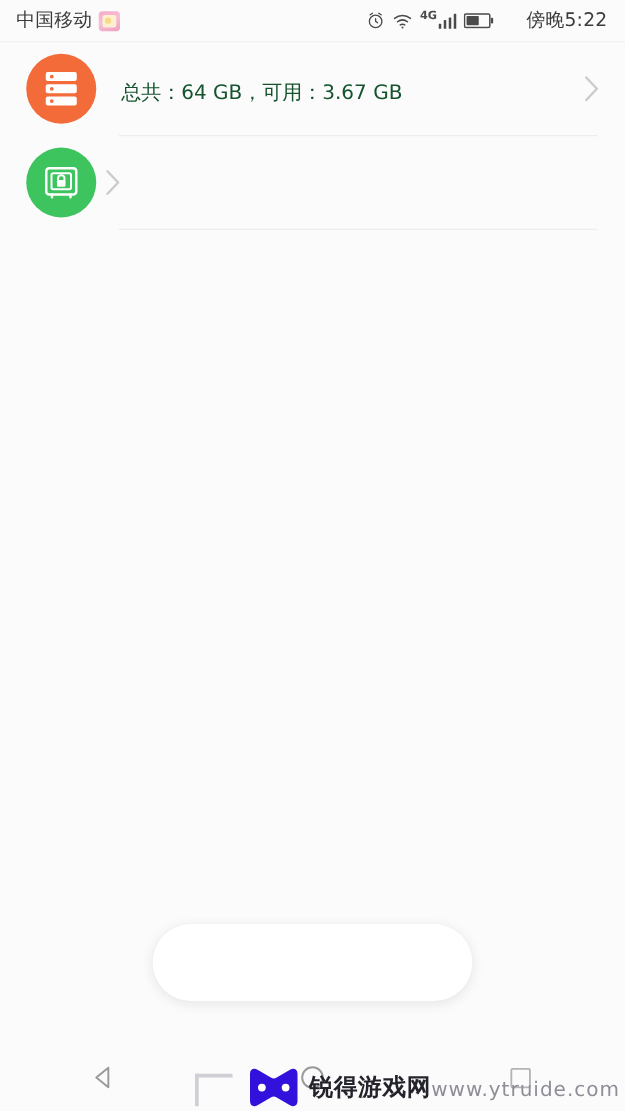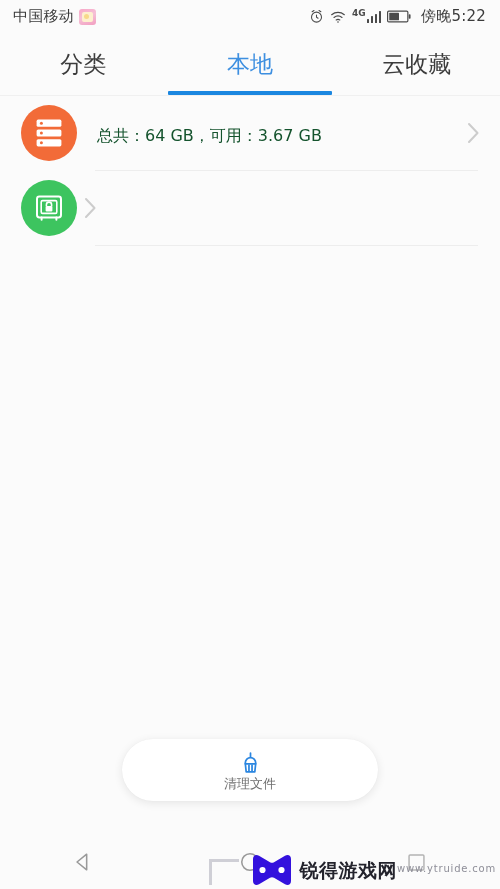--- a/index.html
+++ b/index.html
@@ -40,21 +40,21 @@
   .ic { display:inline-flex; align-items:center; justify-content:center; }
   .clock-ic svg, .wifi-ic svg, .batt-ic svg { display:block; }
   .net4g { display:flex; align-items:flex-end; gap:1px;text-align:center; }
   .net4g .lbl { font-size:9px; color:#4a4a4a; line-height:1; position:relative; top:-5px; font-weight:600; }
   .bars { display:flex; align-items:flex-end; gap:1.5px; height:12px; }
   .bars i { display:block; width:2.5px; background:#4a4a4a; border-radius:.5px; }
   .bars i:nth-child(1){ height:4px; }
   .bars i:nth-child(2){ height:6.5px; }
   .bars i:nth-child(3){ height:9px; }
   .bars i:nth-child(4){ height:11.5px; }
-  .time { font-size:15px; color:#3b3b3b; margin-left:4px; letter-spacing:.2px; }
+  .time { font-size:15px; color:#3b3b3b; margin-left:20px; letter-spacing:.2px; }
 
   
   .tabbar {
     position:relative; height:62px; background:#fbfbfb;
     display:flex; align-items:center;
   }
   .tab {
     flex:1; text-align:center; font-size:23px; color:#3c3c3c;
     line-height:62px; cursor:pointer; user-select:none;
   }
@@ -117,21 +117,21 @@
     position:absolute; right:4px; bottom:2px;
     display:flex; align-items:center; gap:5px;
     pointer-events:none;
   }
   .wm-logo { display:block; }
   .wm-txt { display:flex; flex-direction:row; line-height:1; }
   .wm-cn {
     font-size:19px; color:#23232c; font-weight:900;
     letter-spacing:.5px; font-family:"DejaVu Sans","Liberation Sans",sans-serif;
   }
-  .wm-url { font-size:10px; color:#8e8e98; letter-spacing:.8px; margin-top:3px; }
+  .wm-url { font-size:16px; color:#8e8e98; letter-spacing:.8px; margin-top:3px; }
   .wm-bracket {
     position:absolute; left:-40px; top:6px;
     width:30px; height:26px;
     border-left:3px solid #cfcfd6; border-top:3px solid #cfcfd6;
   }
 </style>
 </head>
 <body>
 
 <div class="phone">
@@ -170,26 +170,20 @@
         <svg width="24" height="13" viewBox="0 0 32 16" fill="none">
           <rect x="0.8" y="0.8" width="27" height="14.4" rx="1.6" stroke="#4a4a4a" stroke-width="1.6"></rect>
           <rect x="3" y="3" width="13" height="10" rx="0.8" fill="#4a4a4a"></rect>
           <rect x="29" y="5" width="2.4" height="6" rx="1" fill="#4a4a4a"></rect>
         </svg>
       </span>
       <span class="time">傍晚5:22</span>
     </div>
   </div>
 
-  <div class="tabbar">
-    <div class="tab">分类</div>
-    <div class="tab active">本地</div>
-    <div class="tab">云收藏</div>
-    <div class="tab-underline"></div>
-  </div>
   <div class="tab-divider"></div>
 
   <div class="list">
 
     <div class="row">
       <div class="icon-wrap icon-storage">
         <svg width="28" height="30" viewBox="0 0 28 30" fill="none">
           <rect x="1.6" y="1.6" width="24.8" height="7.2" rx="1.6" fill="#ffffff"></rect>
           <rect x="1.6" y="11.4" width="24.8" height="7.2" rx="1.6" fill="#ffffff"></rect>
           <rect x="1.6" y="21.2" width="24.8" height="7.2" rx="1.6" fill="#ffffff"></rect>
@@ -223,31 +217,20 @@
         <svg width="13" height="22" viewBox="0 0 13 22" fill="none" stroke="#cccccc" stroke-width="2" stroke-linecap="round" stroke-linejoin="round">
           <path d="M2 2 L10.5 11 L2 20"></path>
         </svg>
       </div>
     </div>
     <div class="row-sep"></div>
 
   </div>
 
   <div class="toolbar">
-    <div class="tb-item">
-      <div class="tb-icon">
-        <svg width="23" height="23" viewBox="0 0 24 24" fill="none" stroke="#2b86e0" stroke-width="1.8" stroke-linecap="round" stroke-linejoin="round">
-          <path d="M12 2.2v4.2"></path>
-          <path d="M6.6 12.2a5.4 5.4 0 0 1 10.8 0v1.1H6.6z"></path>
-          <path d="M6.6 13.3h10.8l-.9 8.4H7.5z"></path>
-          <path d="M10.4 14.6v6.6M13.6 14.6v6.6"></path>
-        </svg>
-      </div>
-      <div class="tb-label">清理文件</div>
-    </div>
   </div>
 
   <div class="navbar">
     <div class="nav-btn">
       <svg width="22" height="22" viewBox="0 0 24 24" fill="none" stroke="#9a9a9a" stroke-width="1.7" stroke-linejoin="round">
         <path d="M16 3.5 L5.5 12 L16 20.5 Z"></path>
       </svg>
     </div>
     <div class="nav-btn">
       <svg width="22" height="22" viewBox="0 0 24 24" fill="none" stroke="#9a9a9a" stroke-width="1.7">

